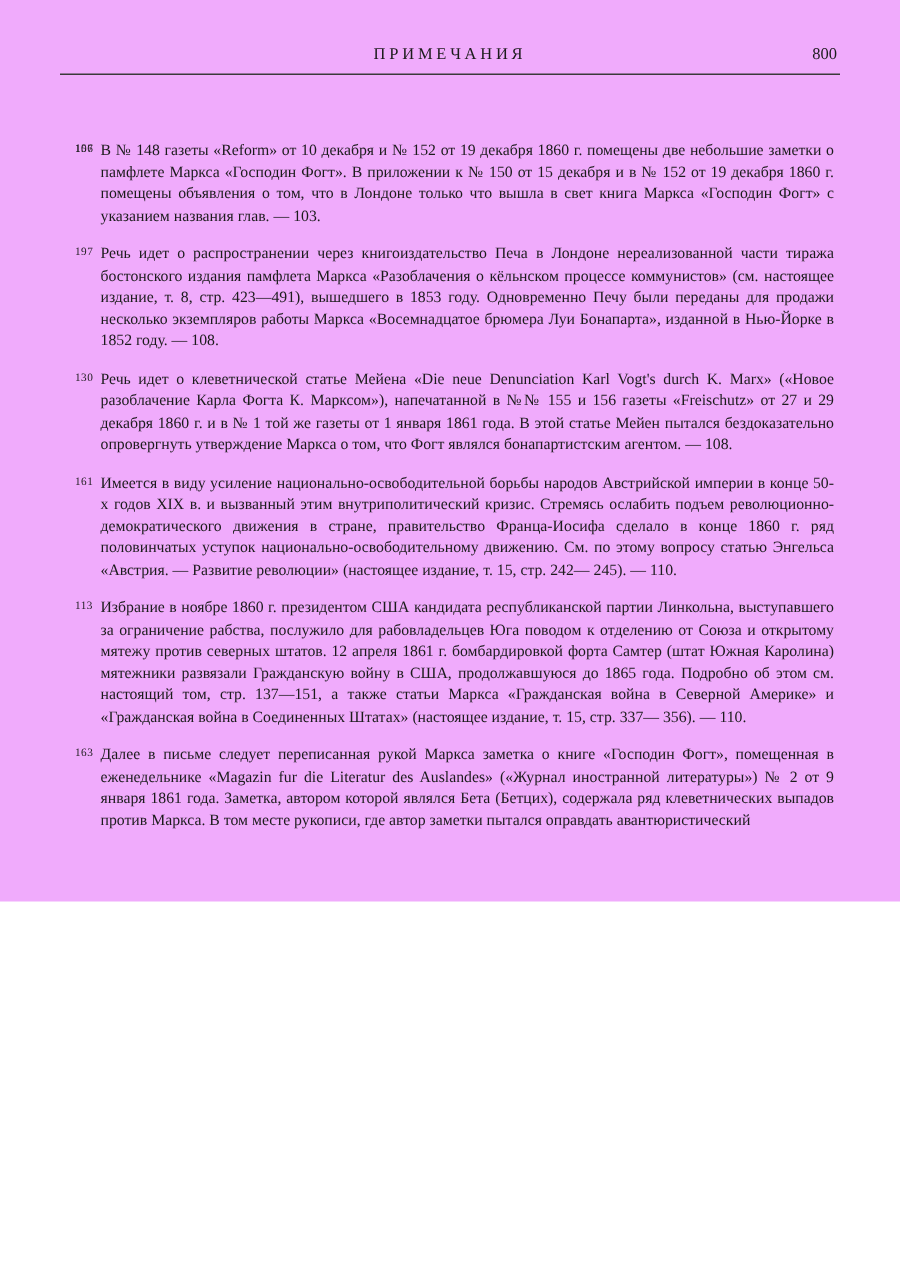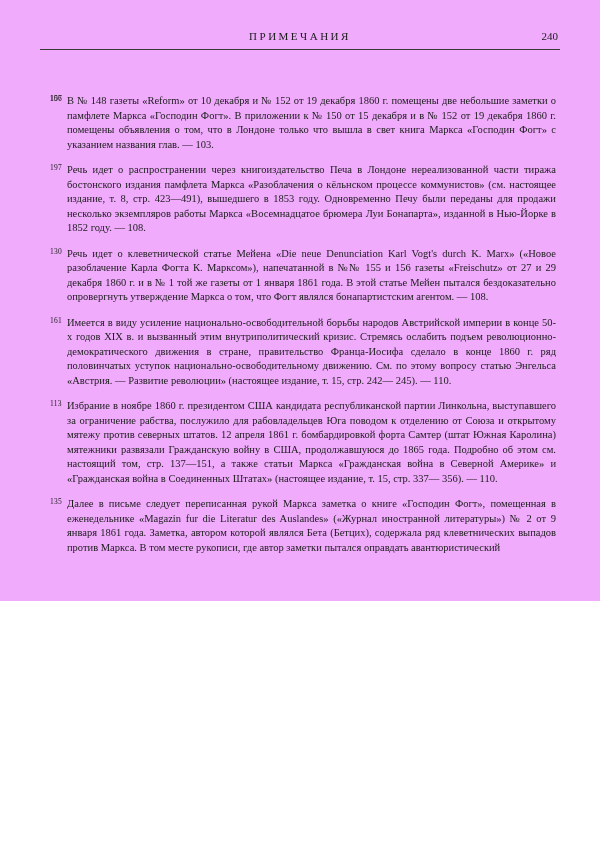--- a/index.html
+++ b/index.html
@@ -61,21 +61,21 @@
     letter-spacing: 0.3px;
   }
 </style>
 </head>
 <body>
 
 <div class="page">
 
   <div class="header">
     <span class="header-title">ПРИМЕЧАНИЯ</span>
-    <span class="header-page">240</span>
+    <span class="header-page">800</span>
   </div>
 
   <div class="notes">
 
     <div class="note">
       <sup class="note-num">156</sup>
     </div>
 
 
     <div class="note">
@@ -97,19 +97,19 @@
       <sup class="note-num">161</sup>
       <span class="note-text">Имеется в виду усиление национально-освободительной борьбы народов Австрийской империи в конце 50-х годов XIX в. и вызванный этим внутриполитический кризис. Стремясь ослабить подъем революционно-демократического движения в стране, правительство Франца-Иосифа сделало в конце 1860 г. ряд половинчатых уступок национально-освободительному движению. См. по этому вопросу статью Энгельса «Австрия. — Развитие революции» (настоящее издание, т. 15, стр. 242— 245). — 110.</span>
     </div>
 
     <div class="note">
       <sup class="note-num">113</sup>
       <span class="note-text">Избрание в ноябре 1860 г. президентом США кандидата республиканской партии Линкольна, выступавшего за ограничение рабства, послужило для рабовладельцев Юга поводом к отделению от Союза и открытому мятежу против северных штатов. 12 апреля 1861 г. бомбардировкой форта Самтер (штат Южная Каролина) мятежники развязали Гражданскую войну в США, продолжавшуюся до 1865 года. Подробно об этом см. настоящий том, стр. 137—151, а также статьи Маркса «Гражданская война в Северной Америке» и «Гражданская война в Соединенных Штатах» (настоящее издание, т. 15, стр. 337— 356). — 110.</span>
     </div>
 
     <div class="note">
-      <sup class="note-num">135</sup>
+      <sup class="note-num">163</sup>
       <span class="note-text">Далее в письме следует переписанная рукой Маркса заметка о книге «Господин Фогт», помещенная в еженедельнике «Magazin fur die Literatur des Auslandes» («Журнал иностранной литературы») № 2 от 9 января 1861 года. Заметка, автором которой являлся Бета (Бетцих), содержала ряд клеветнических выпадов против Маркса. В том месте рукописи, где автор заметки пытался оправдать авантюристический</span>
     </div>
 
   </div>
 
 </div>
 
 </body></html>

